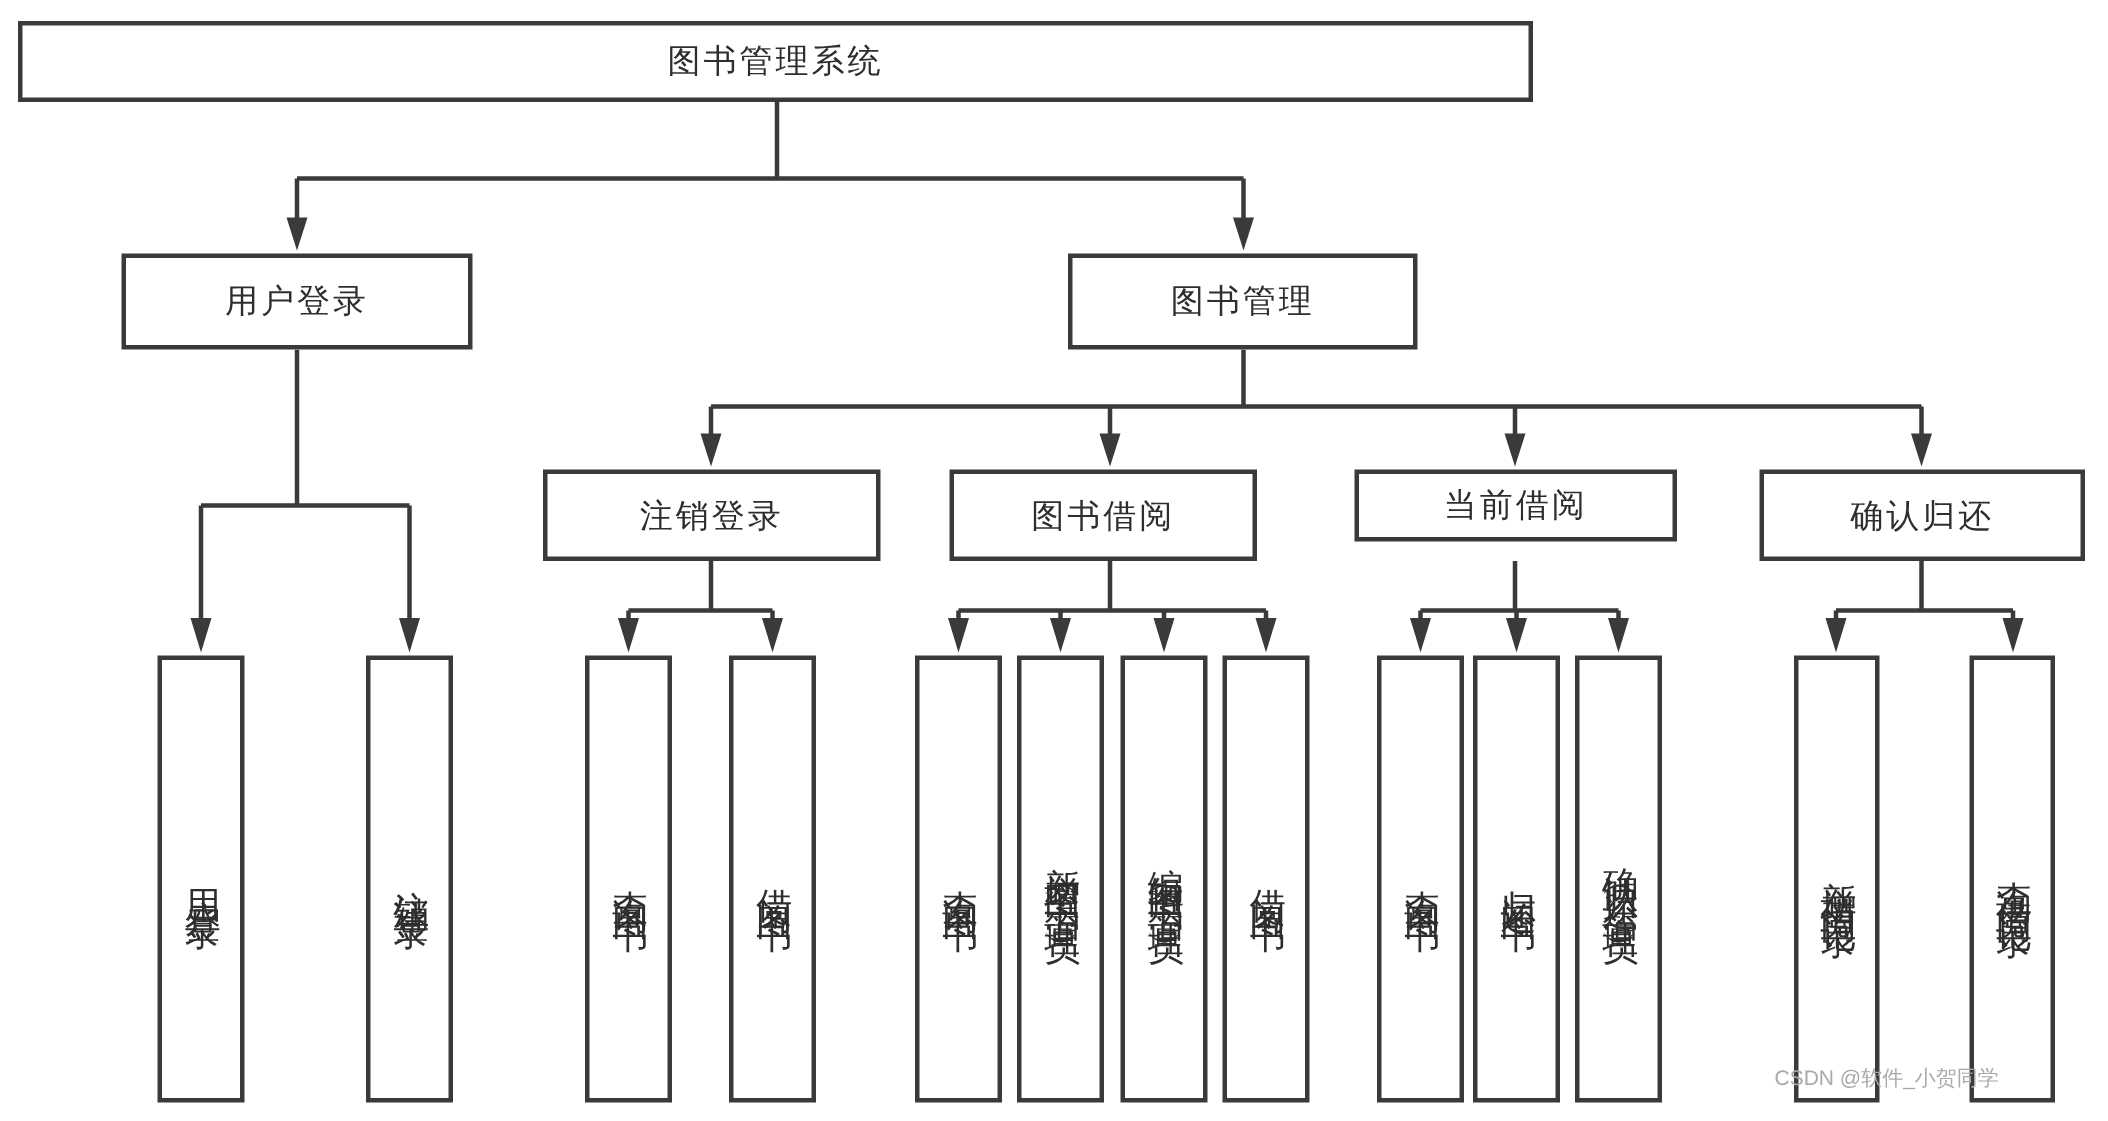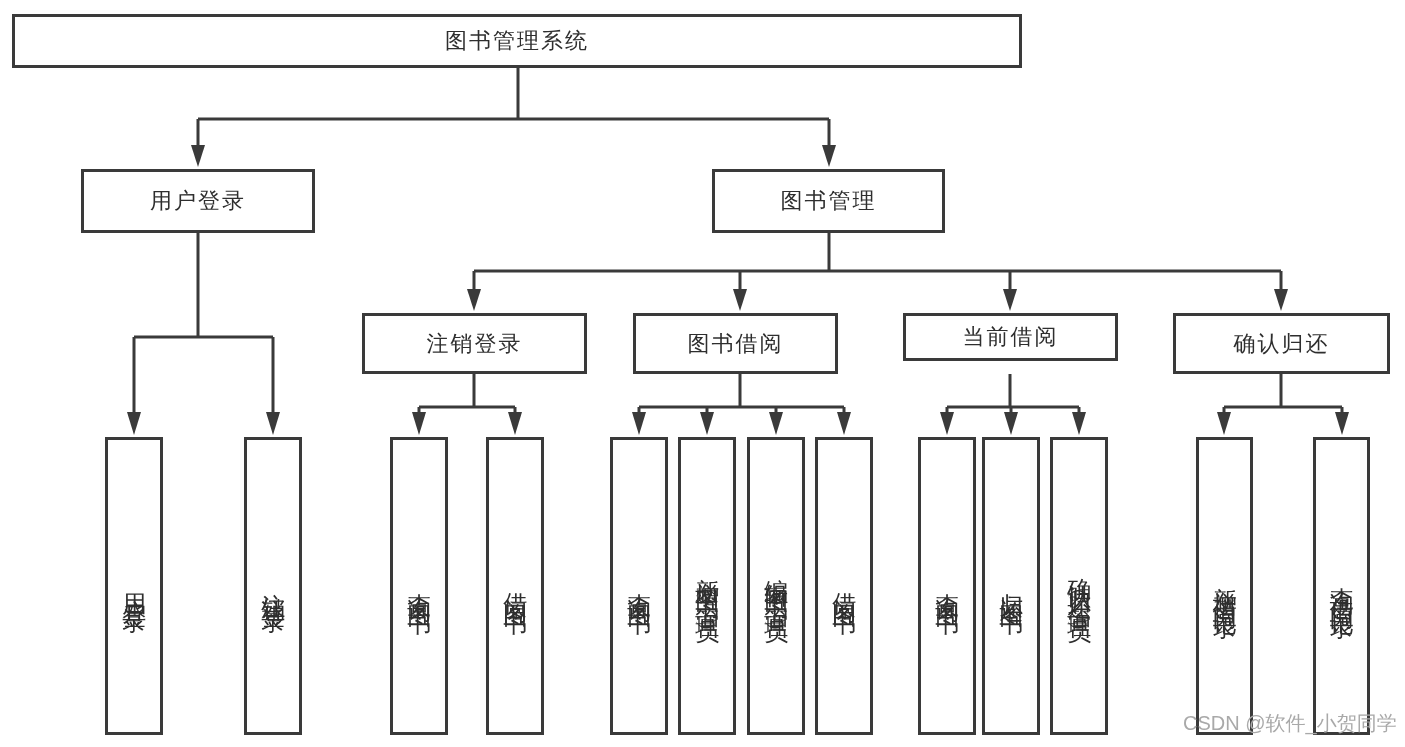--- a/index.html
+++ b/index.html
@@ -44,21 +44,21 @@
     text-orientation: mixed;
     font-size: 24px;
     letter-spacing: 6px;
     line-height: 1.1;
     white-space: nowrap;
   }
   .watermark {
     position: absolute;
     left: 1183px;
     top: 710px;
-    font-size: 20px;
+    font-size: 14px;
     color: var(--wm);
     white-space: nowrap;
     text-align: right;
   }
 </style>
 </head>
 <body>
 
 <div class="canvas">
 

